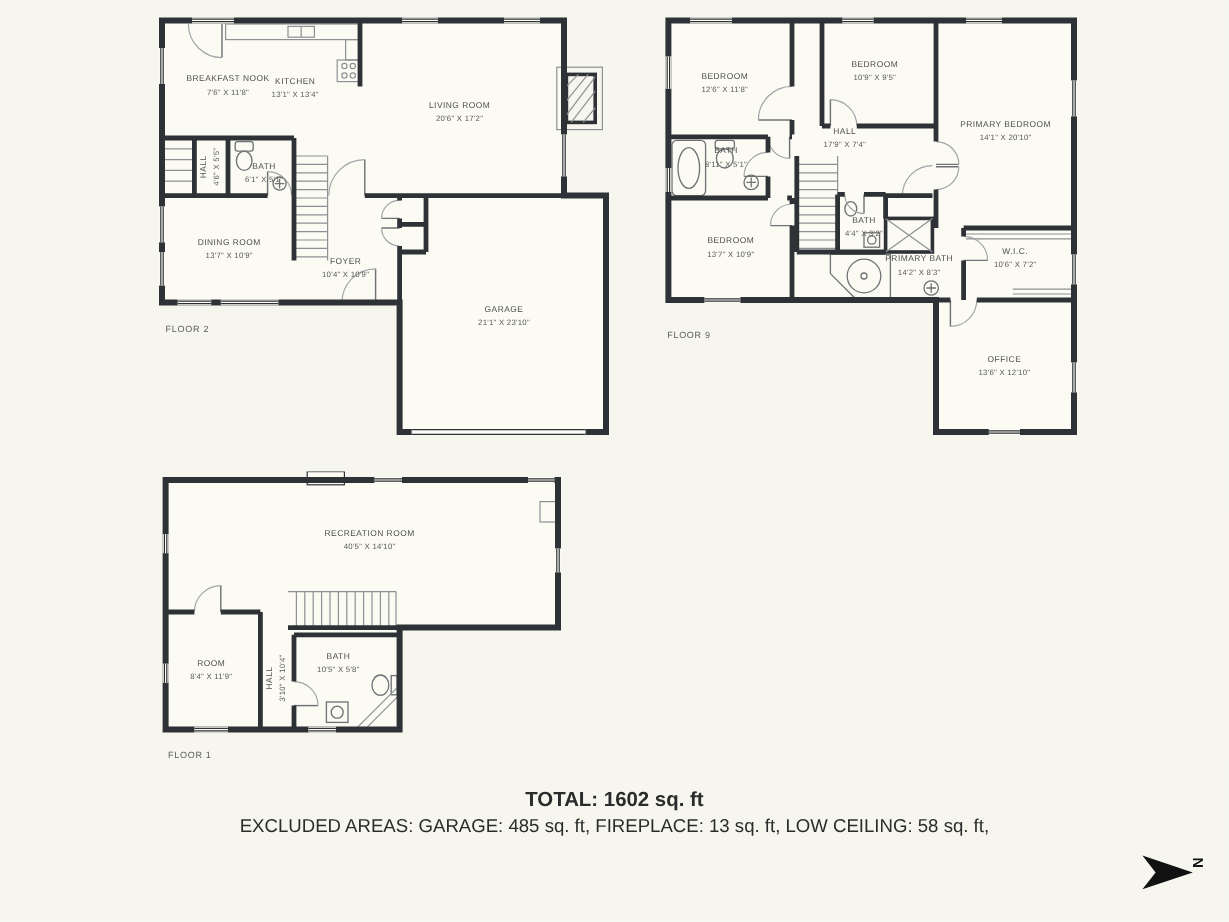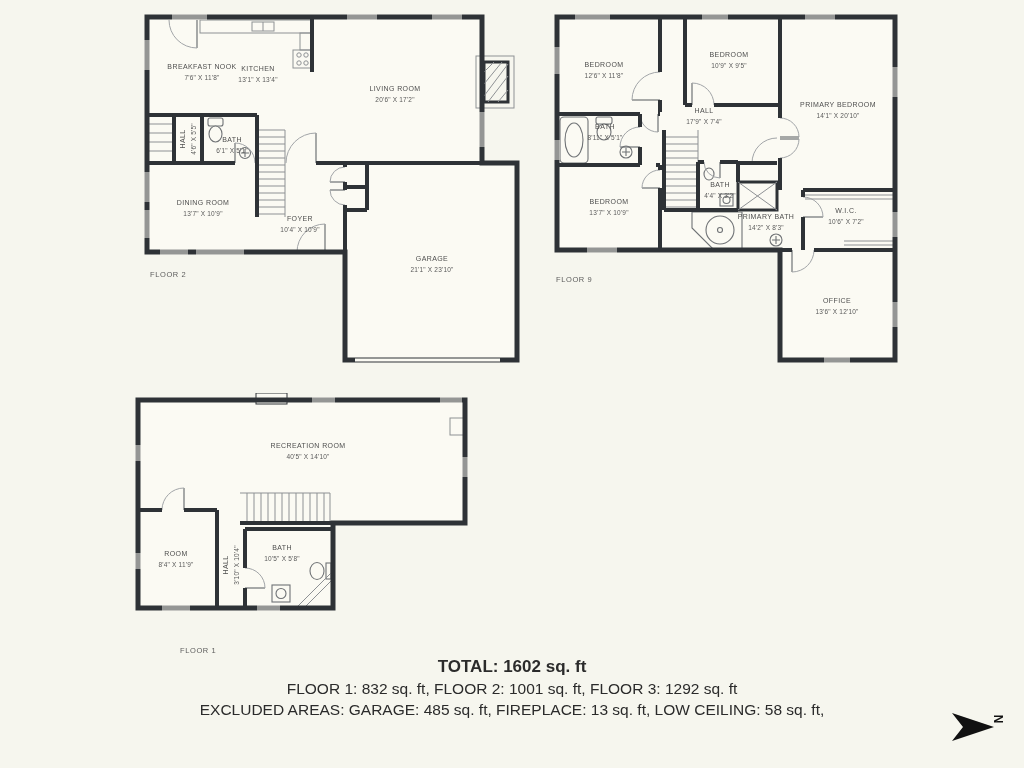--- a/index.html
+++ b/index.html
@@ -32,21 +32,21 @@
   
   #compass{position:absolute;left:950px;top:710px;width:70px;height:46px;}
   #compass .nletter{position:absolute;left:44px;top:2px;font-size:12px;font-weight:bold;color:#111;
                     transform:rotate(90deg);}
 </style>
 </head>
 <body>
 
 <div id="canvas">
 
-  <div class="floor" style="left:140px;top:12px;width:384px;height:352px;">
+  <div class="floor" style="left:128px;top:12px;width:384px;height:352px;">
     <svg width="384" height="352" viewBox="0 0 384 352">
       <path class="ffill" d="M7,5 H342 V151 H377 V348 H205 V240 H7 Z"></path>
 
       <g class="thin">
         <path d="M145,118 V205 M117,118 H145"></path>
         <path d="M117,125 H145 M117,132 H145 M117,139 H145 M117,146 H145 M117,153 H145 M117,160 H145 M117,167 H145 M117,174 H145 M117,181 H145 M117,188 H145 M117,195 H145 M117,202 H145"></path>
       </g>
 
       <g class="thin">
         <rect x="60" y="8" width="112" height="13"></rect>
@@ -368,26 +368,25 @@
       <span class="rdims">8'4" X 11'9"</span>
     </div>
     <div class="room-label vert" style="left:99px;top:172px;">
       <span class="rname">HALL</span>
       <span class="rdims">3'10" X 10'4"</span>
     </div>
     <div class="room-label" style="left:150px;top:160px;">
       <span class="rname">BATH</span>
       <span class="rdims">10'5" X 5'8"</span>
     </div>
-    <div class="floor-tag" style="left:8px;top:253px;margin-left:40px;">FLOOR 1</div>
+    <div class="floor-tag" style="left:8px;top:232px;">FLOOR 1</div>
   </div>
 
   <div id="summary">
     <div class="total">TOTAL: 1602 sq. ft</div>
-    <div class="sline">FLOOR 1: 832 sq. ft, FLOOR 2: 1001 sq. ft, FLOOR 3: 1292 sq. ft</div>
     <div class="sline">EXCLUDED AREAS: GARAGE: 485 sq. ft, FIREPLACE: 13 sq. ft, LOW CEILING: 58 sq. ft,</div>
   </div>
 
   <div id="compass">
     <svg width="48" height="40" viewBox="0 0 48 40">
       <polygon points="2,3 44,17 2,31 13,17" fill="#111111"></polygon>
     </svg>
     <span class="nletter">N</span>
   </div>
 

